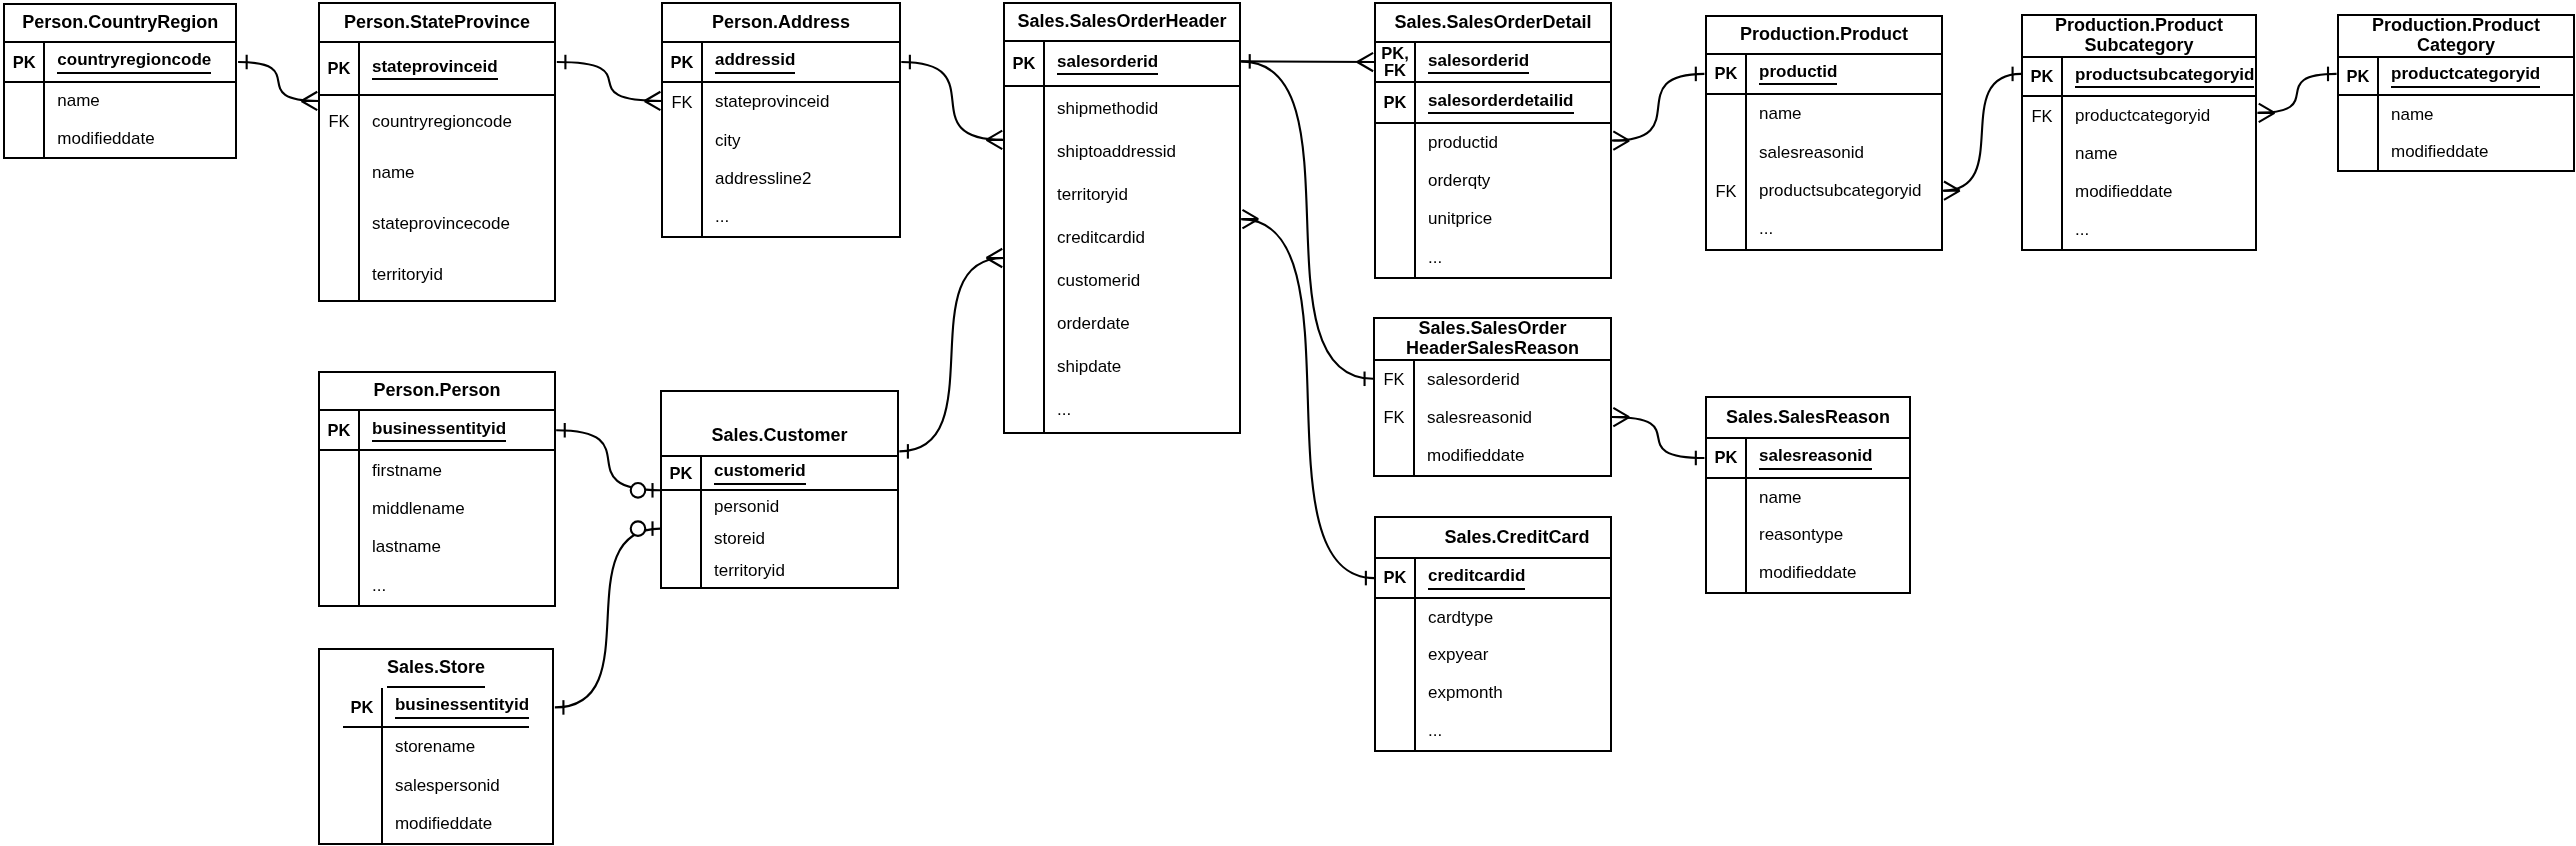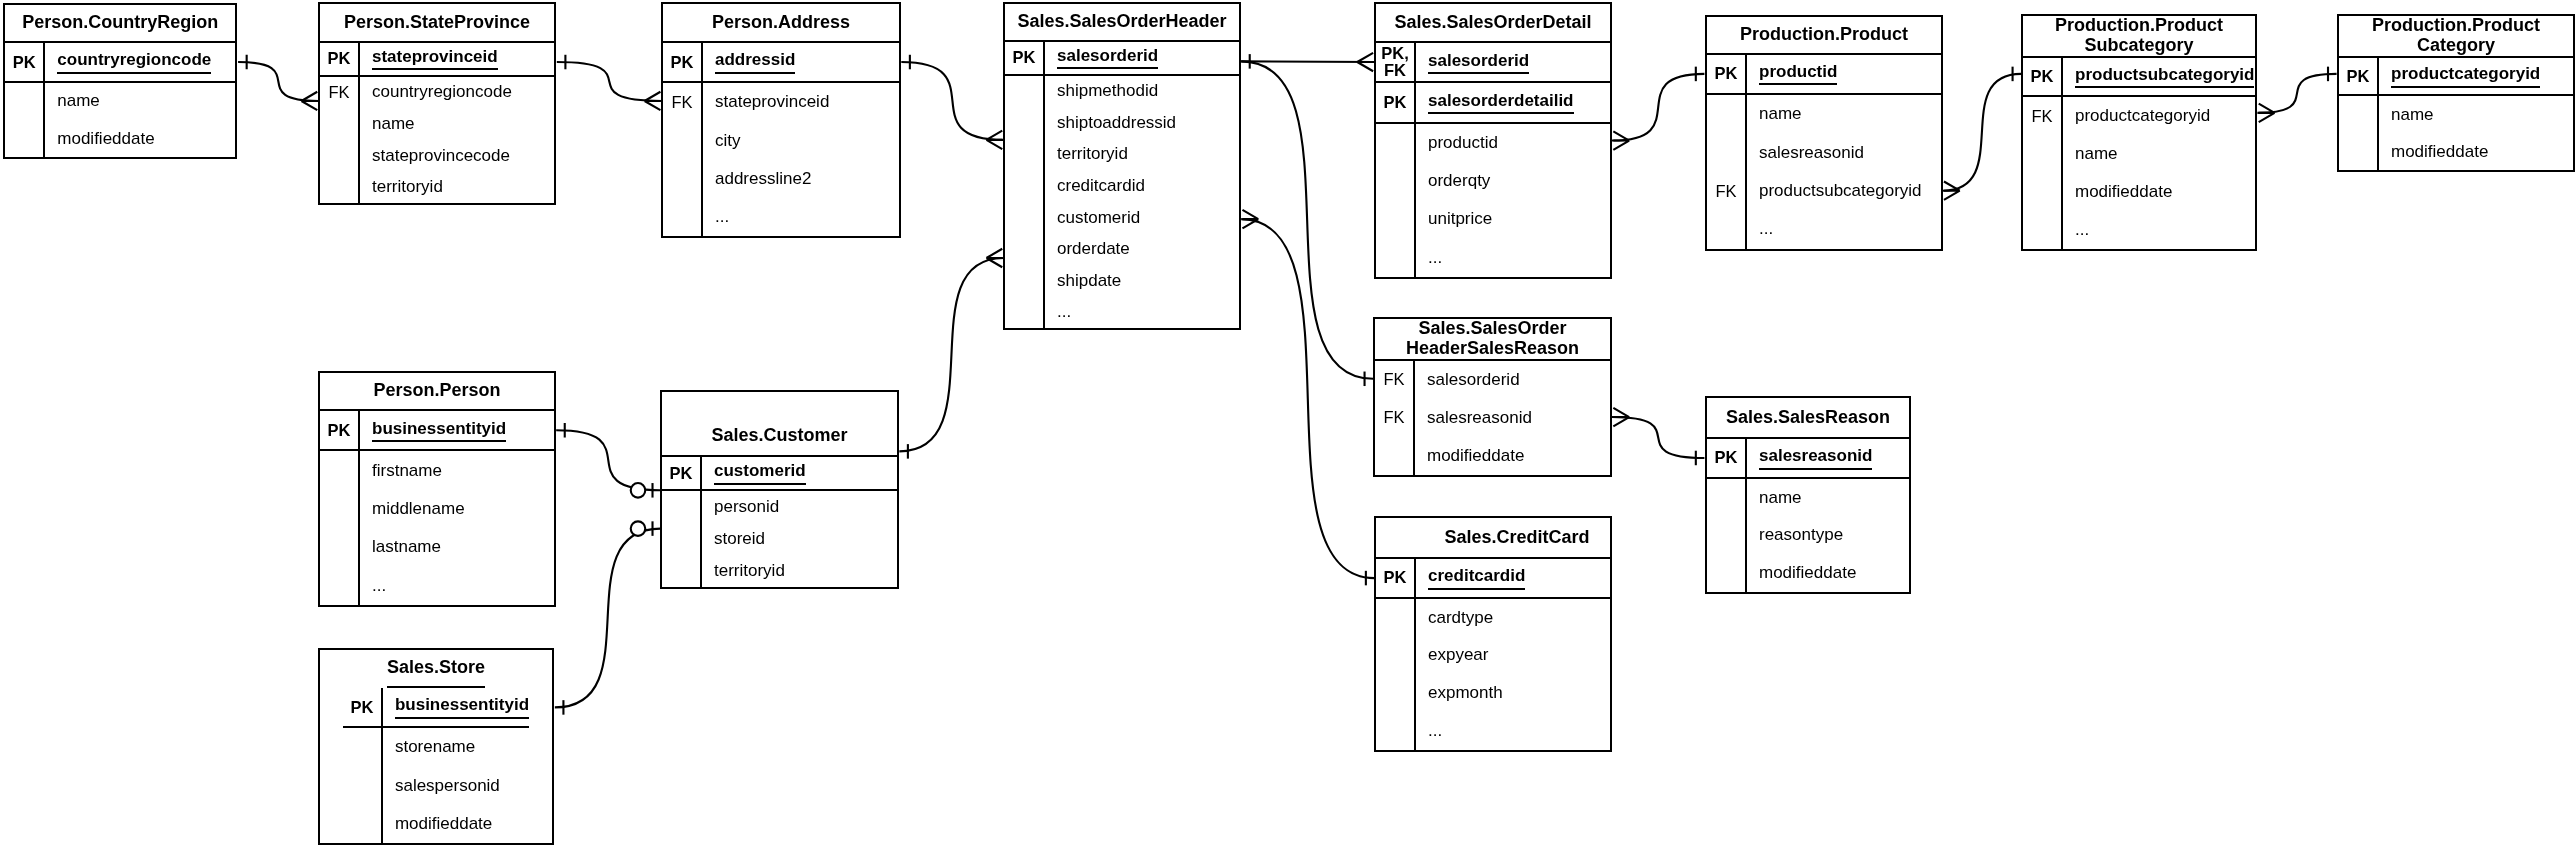--- a/index.html
+++ b/index.html
@@ -42,21 +42,21 @@
           </div>
         </div>
         <div class="row">
           <div class="key"></div>
           <div class="name">
             <span>modifieddate</span>
           </div>
         </div>
       </div>
     </div>
-    <div class="tbl" style="left: 318px; top: 2px; width: 238px; height: 203px;">
+    <div class="tbl" style="left: 318px; top: 2px; width: 238px; height: 300px;">
       <div class="hdr" style="flex-basis: 39px;">Person.StateProvince</div>
       <div class="body">
         <div class="row divided">
           <div class="key bold">PK</div>
           <div class="name">
             <span class="pk">stateprovinceid</span>
           </div>
         </div>
         <div class="row">
           <div class="key">FK</div>
@@ -112,21 +112,21 @@
           </div>
         </div>
         <div class="row">
           <div class="key"></div>
           <div class="name">
             <span>...</span>
           </div>
         </div>
       </div>
     </div>
-    <div class="tbl" style="left: 1003px; top: 2px; width: 238px; height: 328px;">
+    <div class="tbl" style="left: 1003px; top: 2px; width: 238px; height: 432px;">
       <div class="hdr" style="flex-basis: 38px;">Sales.SalesOrderHeader</div>
       <div class="body">
         <div class="row divided">
           <div class="key bold">PK</div>
           <div class="name">
             <span class="pk">salesorderid</span>
           </div>
         </div>
         <div class="row">
           <div class="key"></div>

